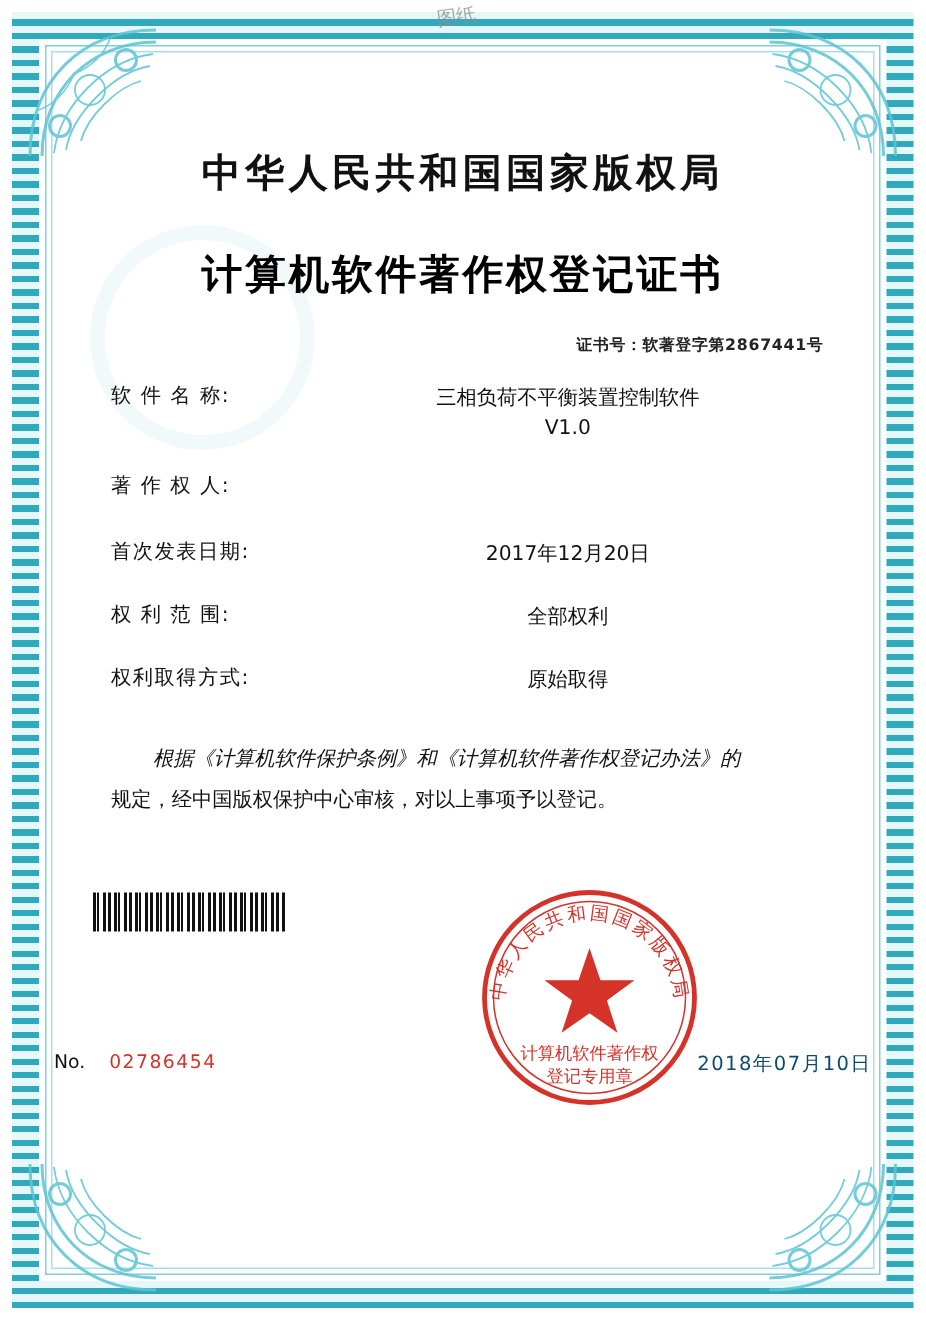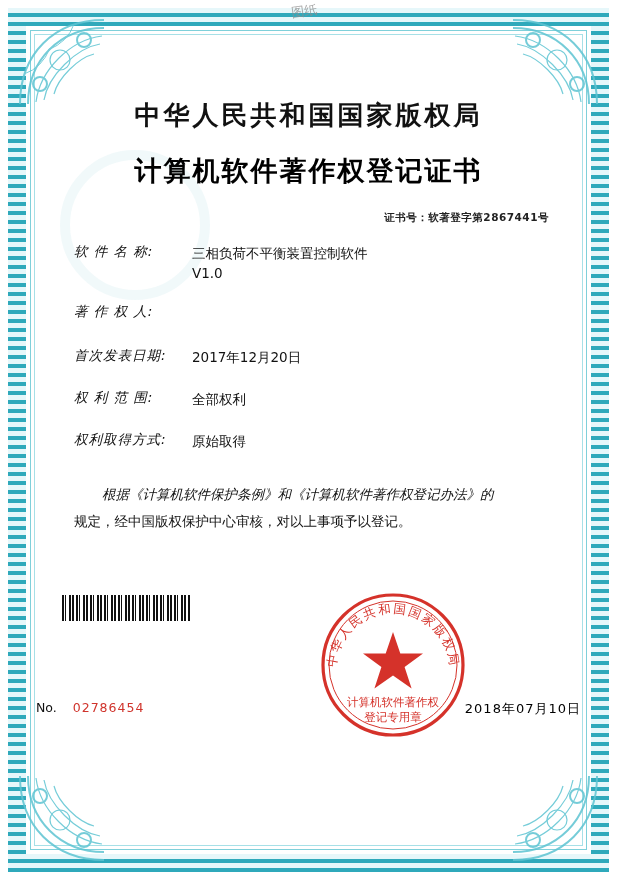--- a/index.html
+++ b/index.html
@@ -103,21 +103,21 @@
     color: #111111;
     margin-top: 38px;
     font-weight: 700;
   }
   .title-sub {
     text-align: center;
     font-family: "DejaVu Serif", "Liberation Serif", serif;
     font-size: 27px;
     letter-spacing: 2px;
     color: #000000;
-    margin-top: 20px;
+    margin-top: 32px;
     font-weight: 700;
   }
   .cert-no {
     text-align: right;
     font-size: 10.5px;
     color: #222222;
     margin-top: 22px;
     padding-right: 16px;
     letter-spacing: .5px;
     font-weight: bold;
@@ -132,25 +132,25 @@
     align-items: flex-start;
     margin-bottom: 19px;
     font-size: 13.5px;
     color: #111111;
   }
   .row .lbl {
     width: 118px;
     flex: 0 0 118px;
     letter-spacing: 1px;
     white-space: nowrap;
-    font-style: italic;
   }
   .row .val {
     flex: 1 1 auto;
     line-height: 1.5;
+    text-align: center;
   }
   .row .val .v2 { display:block; }
 
   .rows2 { margin-top: 26px; padding-left: 22px; }
   .rows2 .row { margin-bottom: 22px; }
 
   .statement {
     margin-top: 30px;
     padding: 0 26px 0 22px;
     font-size: 13.5px;
@@ -191,21 +191,21 @@
     color: #111111;
   }
   .no-line .no-label { color: #111111; text-align: right; }
   .no-line .no-value { color: #d0342c; letter-spacing: 1px; margin-left: 12px; }
 
   .date-line {
     position: absolute;
     right: 36px;
     top: 700px;
     font-size: 13px;
-    color: #000000;
+    color: #0c4a6e;
     letter-spacing: 1px;
   }
 
   
   .scribble {
     position: absolute;
     left: 292px;
     top: 0px;
     width: 60px;
     height: 30px;

